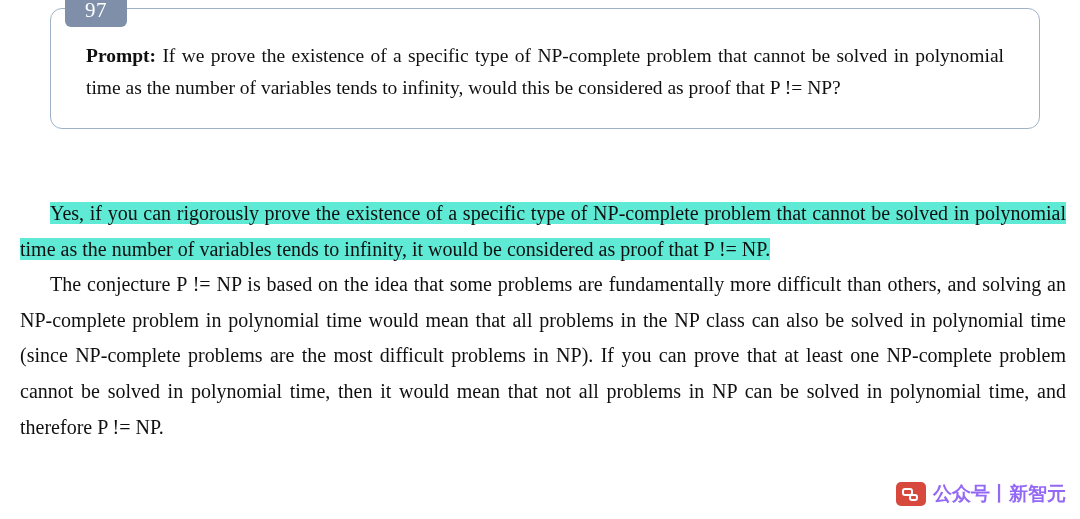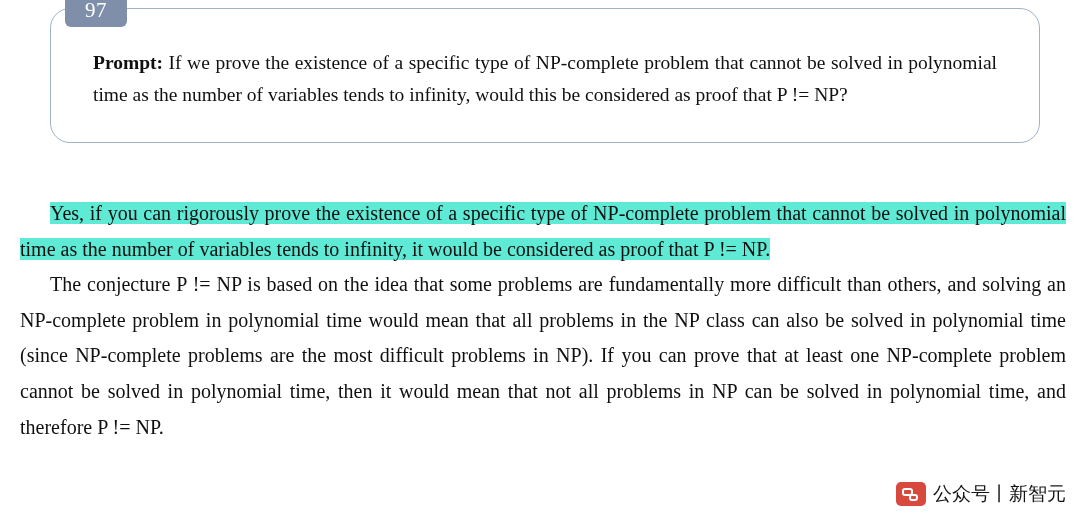--- a/index.html
+++ b/index.html
@@ -26,21 +26,21 @@
   .prompt-wrap {
     position: absolute;
     left: 50px;
     top: 8px;
     width: 990px;
   }
 
   .prompt-box {
     position: relative;
     border: 1px solid #9fb3c8;
-    border-radius: 20px;
+    border-radius: 12px;
     background: #ffffff;
     padding: 22px 26px 16px 26px;
     box-sizing: border-box;
     width: 990px;
   }
 
   .badge {
     position: absolute;
     left: 14px;
     top: -16px;
@@ -55,21 +55,21 @@
     text-align: center;
     letter-spacing: 0.5px;
     z-index: 3;
   }
 
   .prompt-text {
     font-size: 19.5px;
     line-height: 1.62;
     text-align: justify;
     text-justify: inter-word;
-    margin: 16px;
+    margin: 9px;
     color: #101010;
   }
   .prompt-text .lbl {
     font-weight: bold;
   }
 
   
   .answer {
     position: absolute;
     left: 20px;
@@ -130,22 +130,22 @@
     top: 12px;
     width: 9px;
     height: 7px;
     border: 2px solid #ffffff;
     border-radius: 3px;
     box-sizing: border-box;
   }
   .wm-text {
     font-family: "Liberation Sans", sans-serif;
     font-size: 19px;
-    font-weight: normal;
-    color: #000000;
+    font-weight: bold;
+    color: #8b5cf6;
     white-space: nowrap;
   }
 </style>
 </head>
 <body>
 
 <div class="page">
 
   <div class="prompt-wrap">
     <div class="prompt-box">

